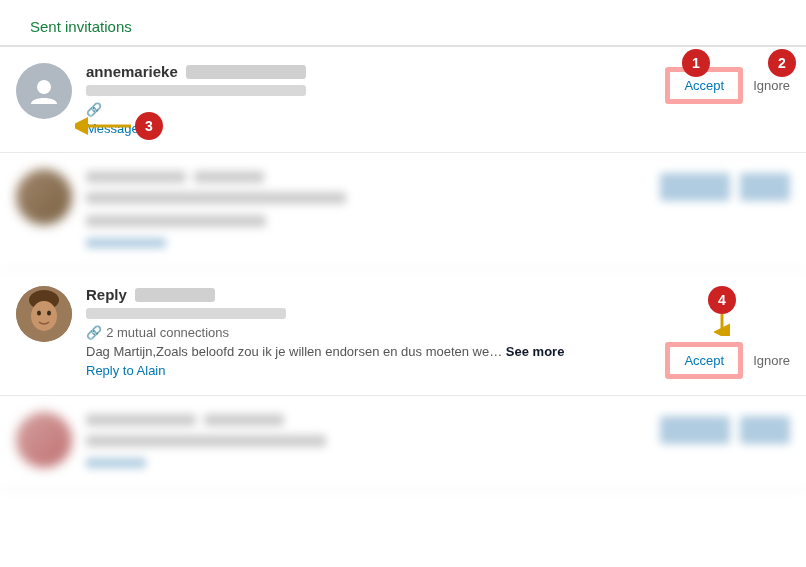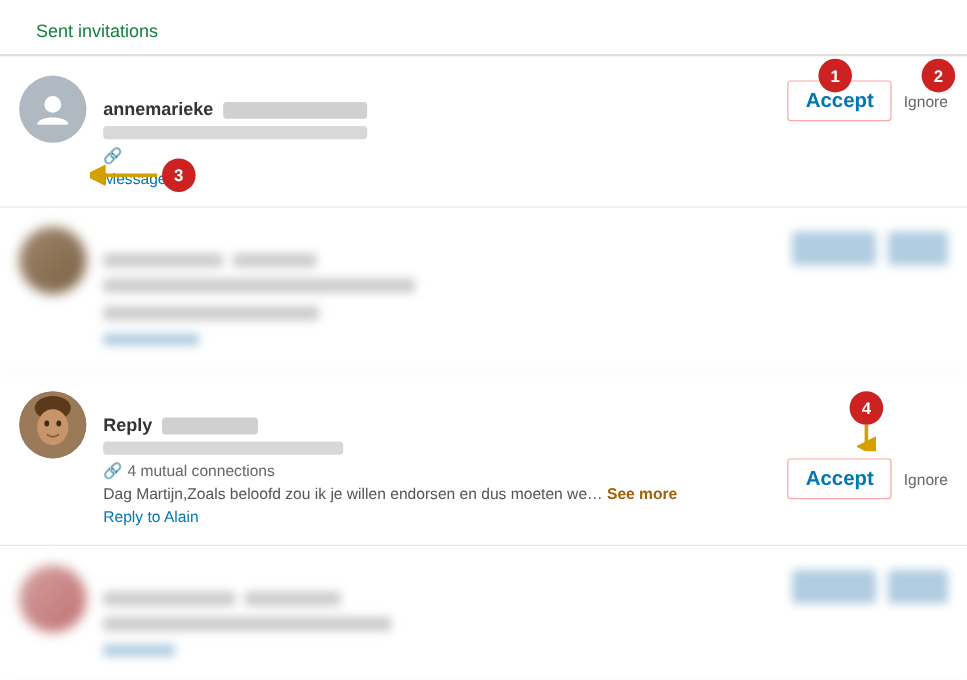--- a/index.html
+++ b/index.html
@@ -65,21 +65,20 @@
       height: 56px;
       border-radius: 50%;
       background: #b0b8c1;
       display: flex;
       align-items: center;
       justify-content: center;
     }
 
     .invite-content {
       flex: 1;
-      margin-top: 20px;
     }
 
     .invite-name {
       font-size: 15px;
       font-weight: bold;
       color: #333;
       display: flex;
       align-items: center;
       gap: 8px;
     }
@@ -138,45 +137,45 @@
       cursor: pointer;
     }
 
     .invite-message-text {
       font-size: 13px;
       color: #555;
       margin-top: 4px;
     }
 
     .see-more {
-      color: #a16207;
+      color: #0f172a;
       font-weight: bold;
       cursor: pointer;
       font-size: 13px;
     }
 
     .action-buttons {
       display: flex;
       flex-direction: row;
       align-items: center;
       gap: 10px;
       margin-left: 16px;
       flex-shrink: 0;
       padding-top: 4px;
     }
 
     .btn-accept {
-      border: 1px solid #fca5a5;
+      border: 5px solid #fca5a5;
       color: #0077b5;
       background: #fff;
       padding: 6px 14px;
       border-radius: 3px;
       cursor: pointer;
-      font-size: 17px;
-      font-weight: bold;
+      font-size: 13px;
+      font-weight: normal;
     }
 
     .btn-ignore {
       background: none;
       border: none;
       color: #666;
       cursor: pointer;
       font-size: 13px;
     }
 
@@ -342,21 +341,21 @@
     <div class="invite-content">
       <div class="invite-name">
         <span>Reply</span>
         <span class="name-blur" style="width:80px;"></span>
       </div>
       <div class="invite-title">
         <span class="title-blur" style="width:200px;"></span>
       </div>
       <div class="mutual-connections">
         <span class="chain-icon">🔗</span>
-        <span>4 mutual connections</span>
+        <span>2 mutual connections</span>
       </div>
       <div class="invite-message-text">
         <span>Dag Martijn,Zoals beloofd zou ik je willen endorsen en dus moeten we…</span>
         <span class="see-more">See more</span>
       </div>
       <a class="reply-link">
         <span>Reply to Alain</span>
       </a>
     </div>
 

